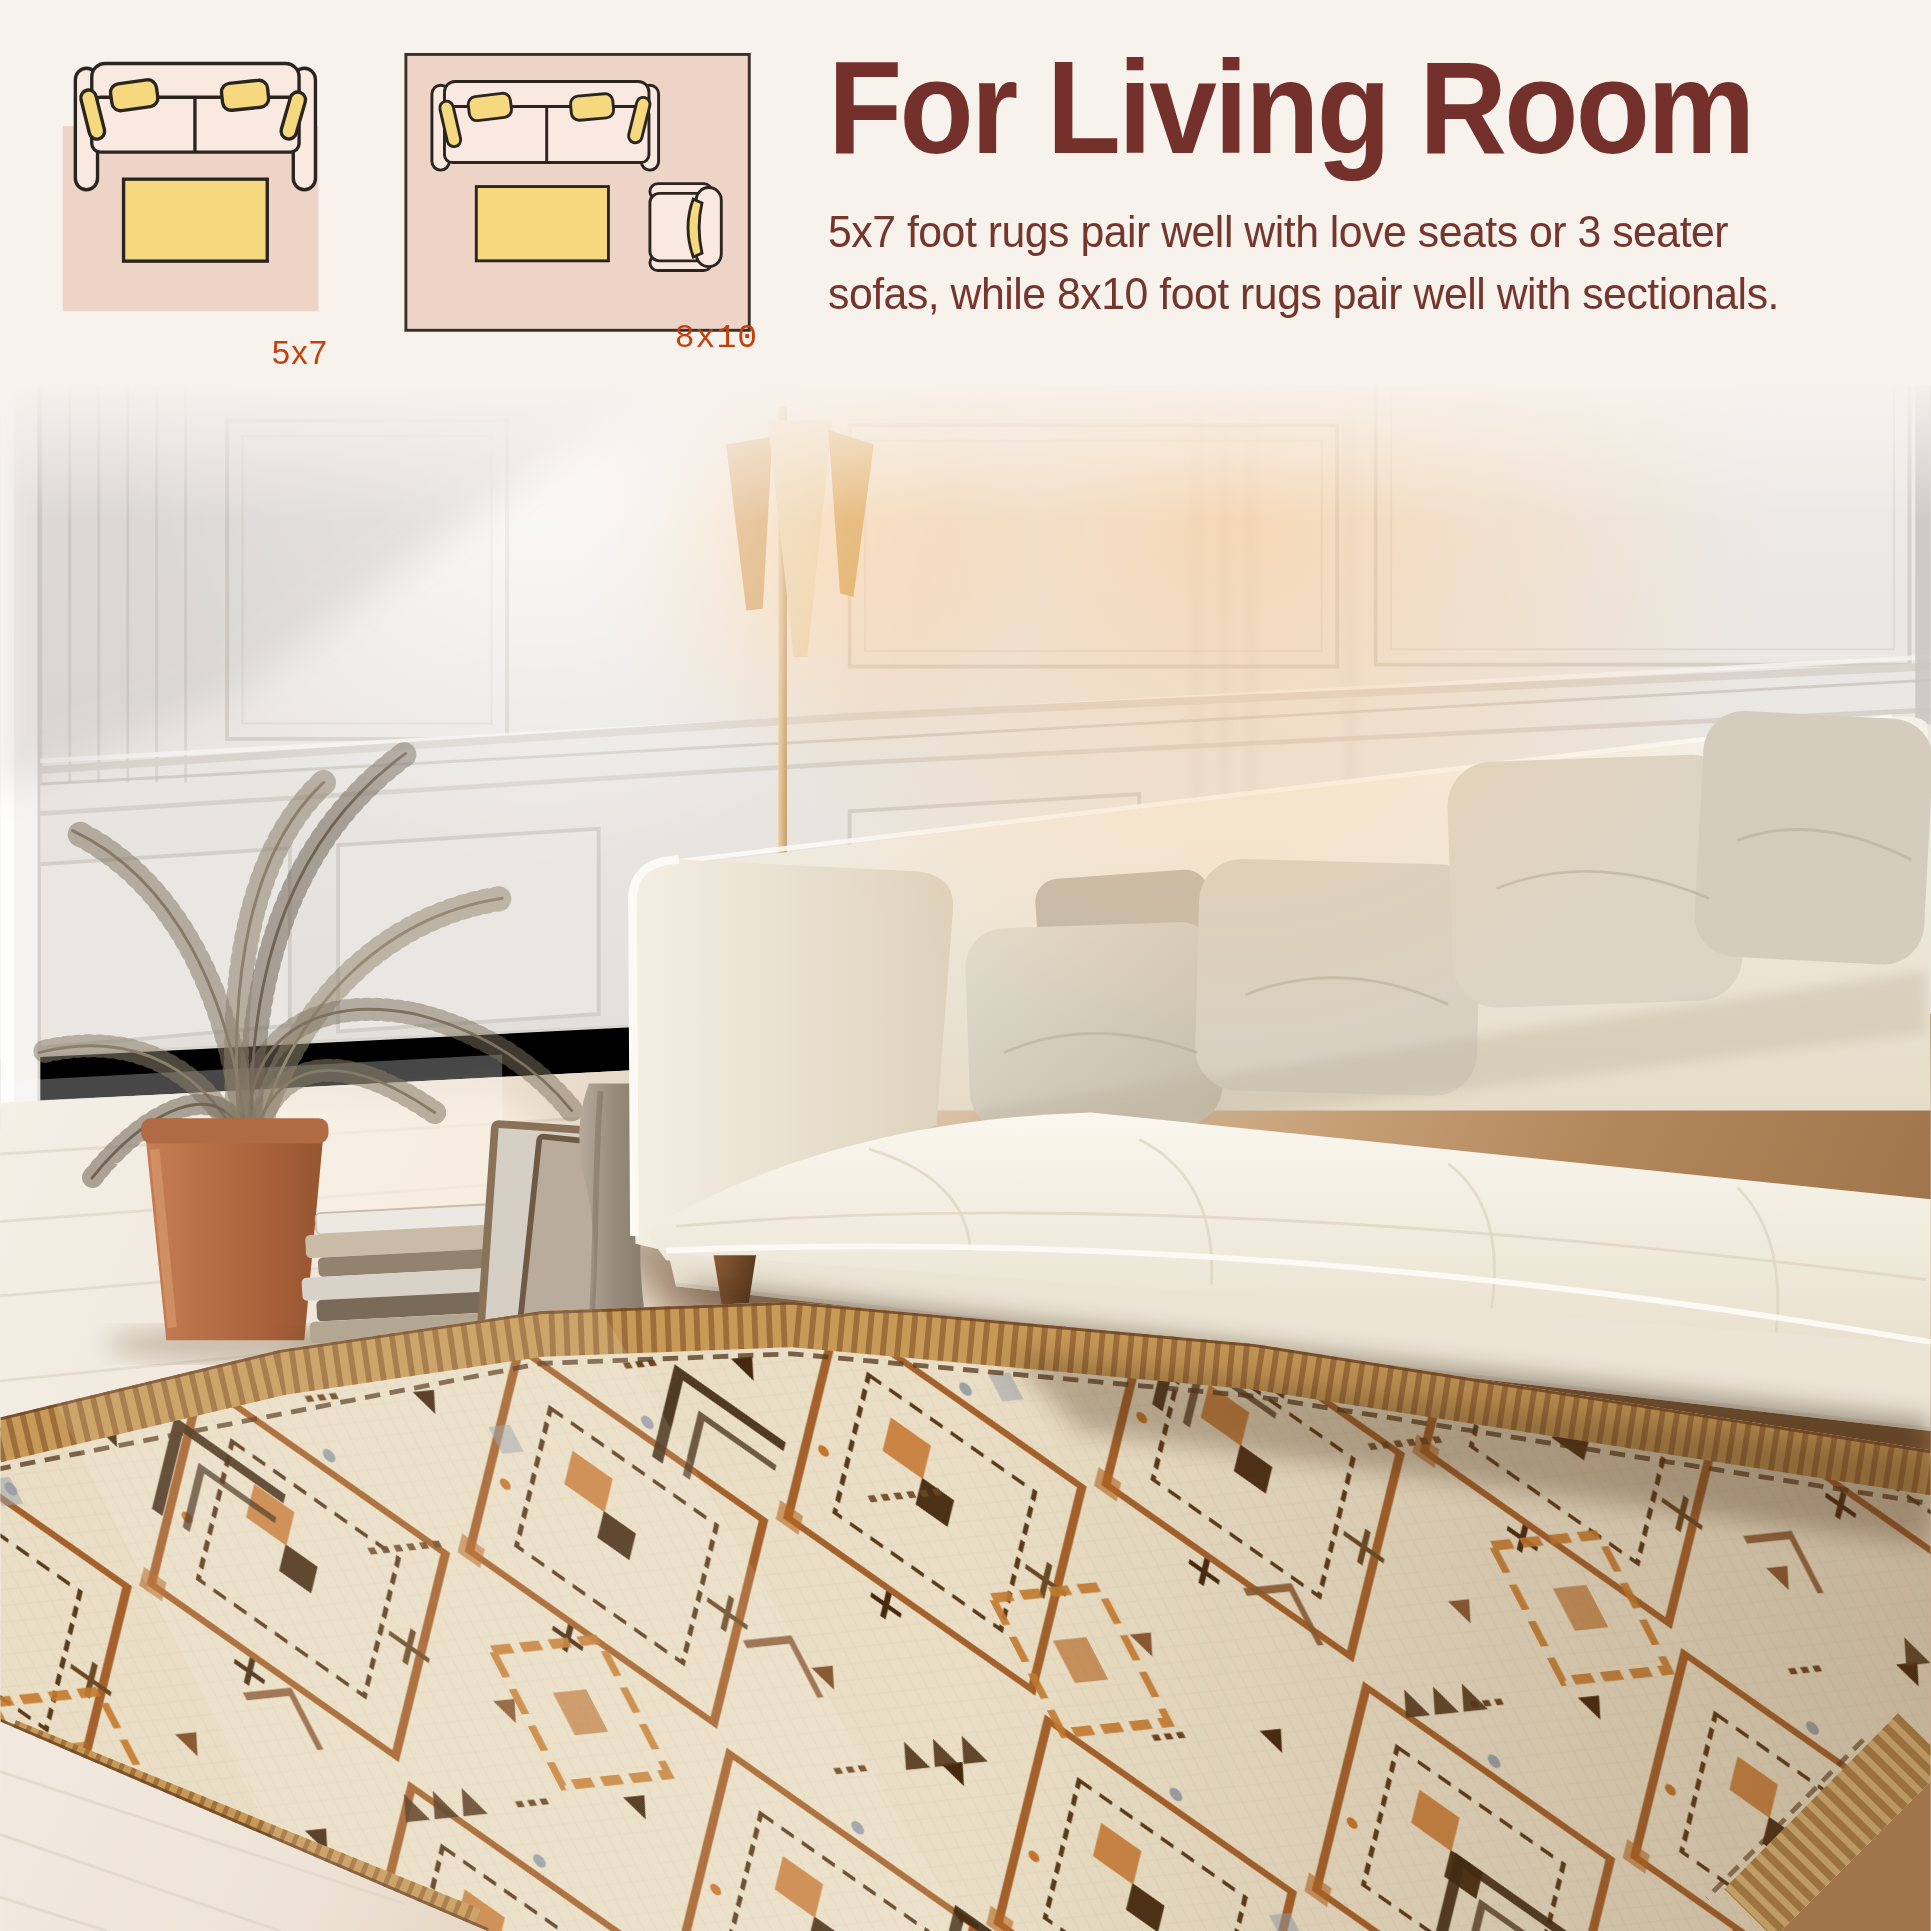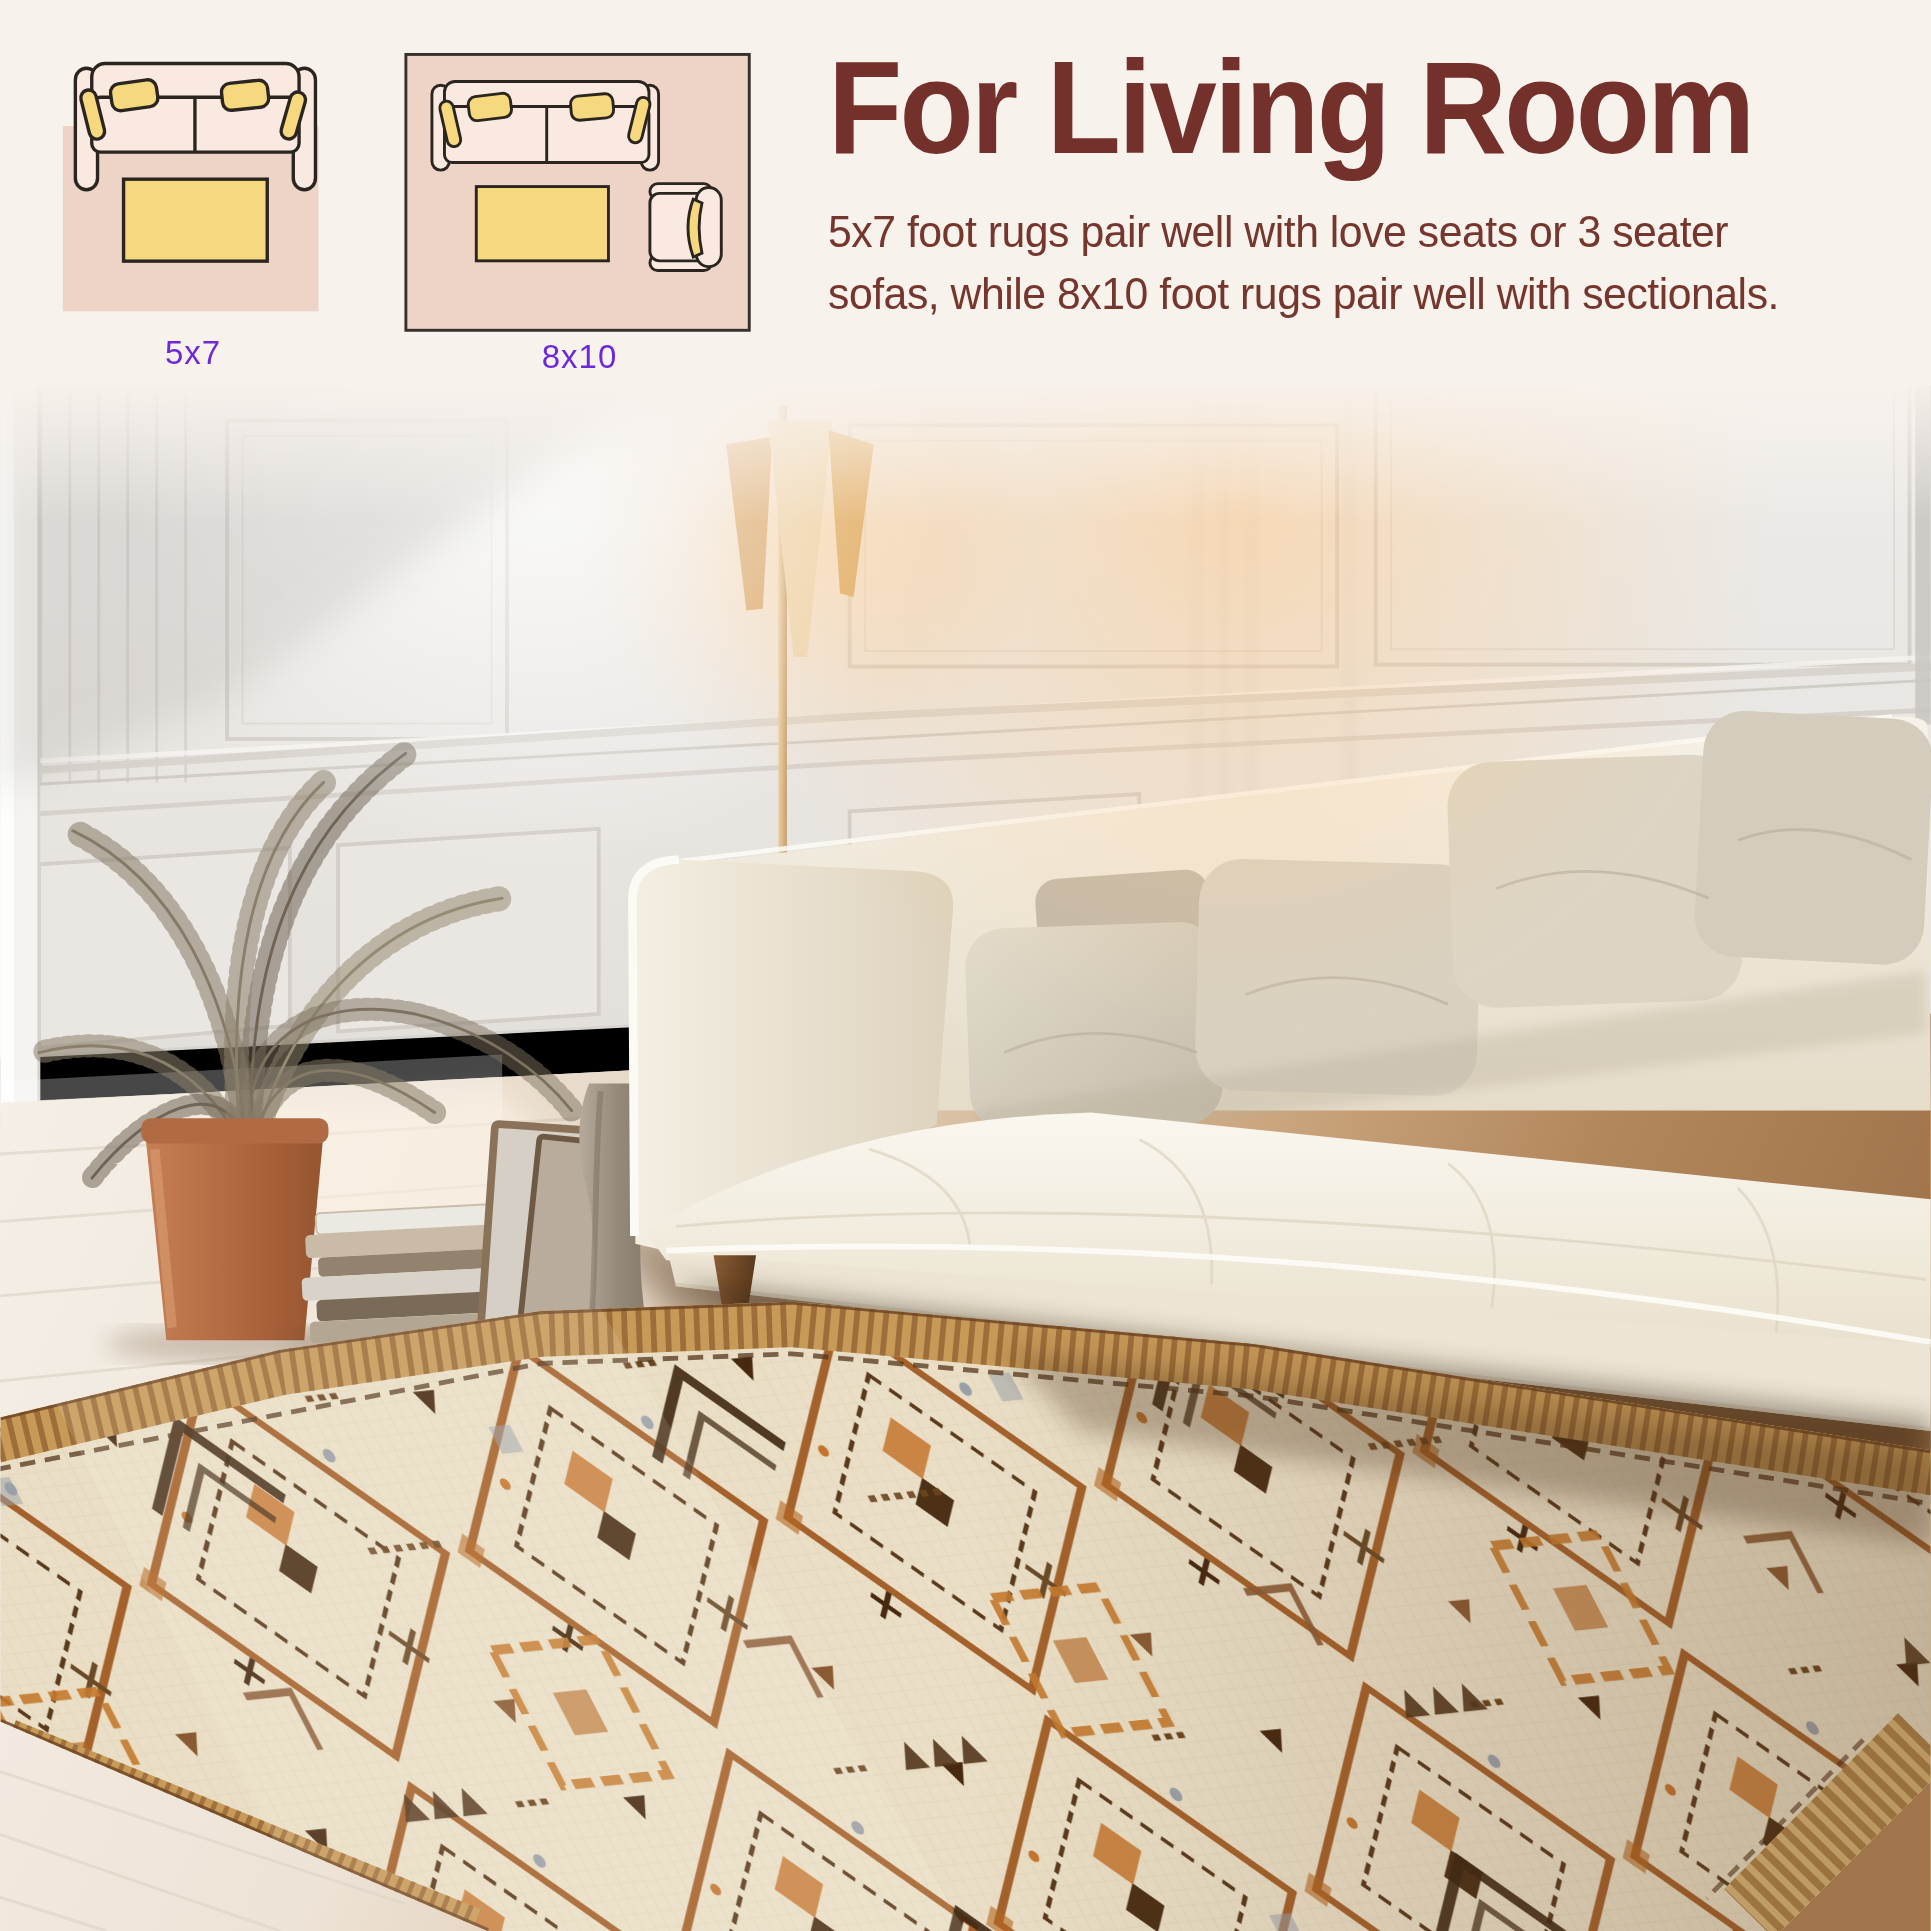--- a/index.html
+++ b/index.html
@@ -2,23 +2,23 @@
 <html><head>
 <meta charset="utf-8">
 <style>
   html,body{margin:0;padding:0;background:#f8f2ec;}
   .canvas{position:relative;width:1931px;height:1931px;overflow:hidden;background:#f8f2ec;
           font-family:"Liberation Sans",sans-serif;}
   .top-band{position:absolute;left:0;top:0;width:1931px;height:386px;background:#f8f2ec;z-index:3;}
   .diag{position:absolute;}
   .diag-small{left:58px;top:39px;}
   .diag-large{left:401px;top:39px;}
-  .diag-label{position:absolute;font-size:33px;color:#6d28d9;text-align:center;letter-spacing:1px;}
+  .diag-label{position:absolute;font-size:33px;color:#c2410c;text-align:right;letter-spacing:1px;}
   .label-small{left:58px;top:334px;width:270px;}
-  .label-large{left:401px;top:338px;width:357px;}
+  .label-large{left:401px;top:320px;width:357px;font-family:Liberation Mono, monospace;}
   .title{position:absolute;left:828px;top:42px;margin:0;font-size:132px;font-weight:700;
          color:#74302a;letter-spacing:-2.9px;line-height:1;white-space:nowrap;
          transform:scaleX(.92);transform-origin:left top;}
   .desc{position:absolute;left:828px;top:201px;color:#75362d;font-size:45px;line-height:62px;
         white-space:nowrap;transform:scaleX(.95);transform-origin:left top;letter-spacing:-0.5px;}
   .photo{position:absolute;left:0;top:377px;width:1931px;height:1554px;z-index:1;}
   .photo svg{display:block;}
 </style>
 </head>
 <body>

